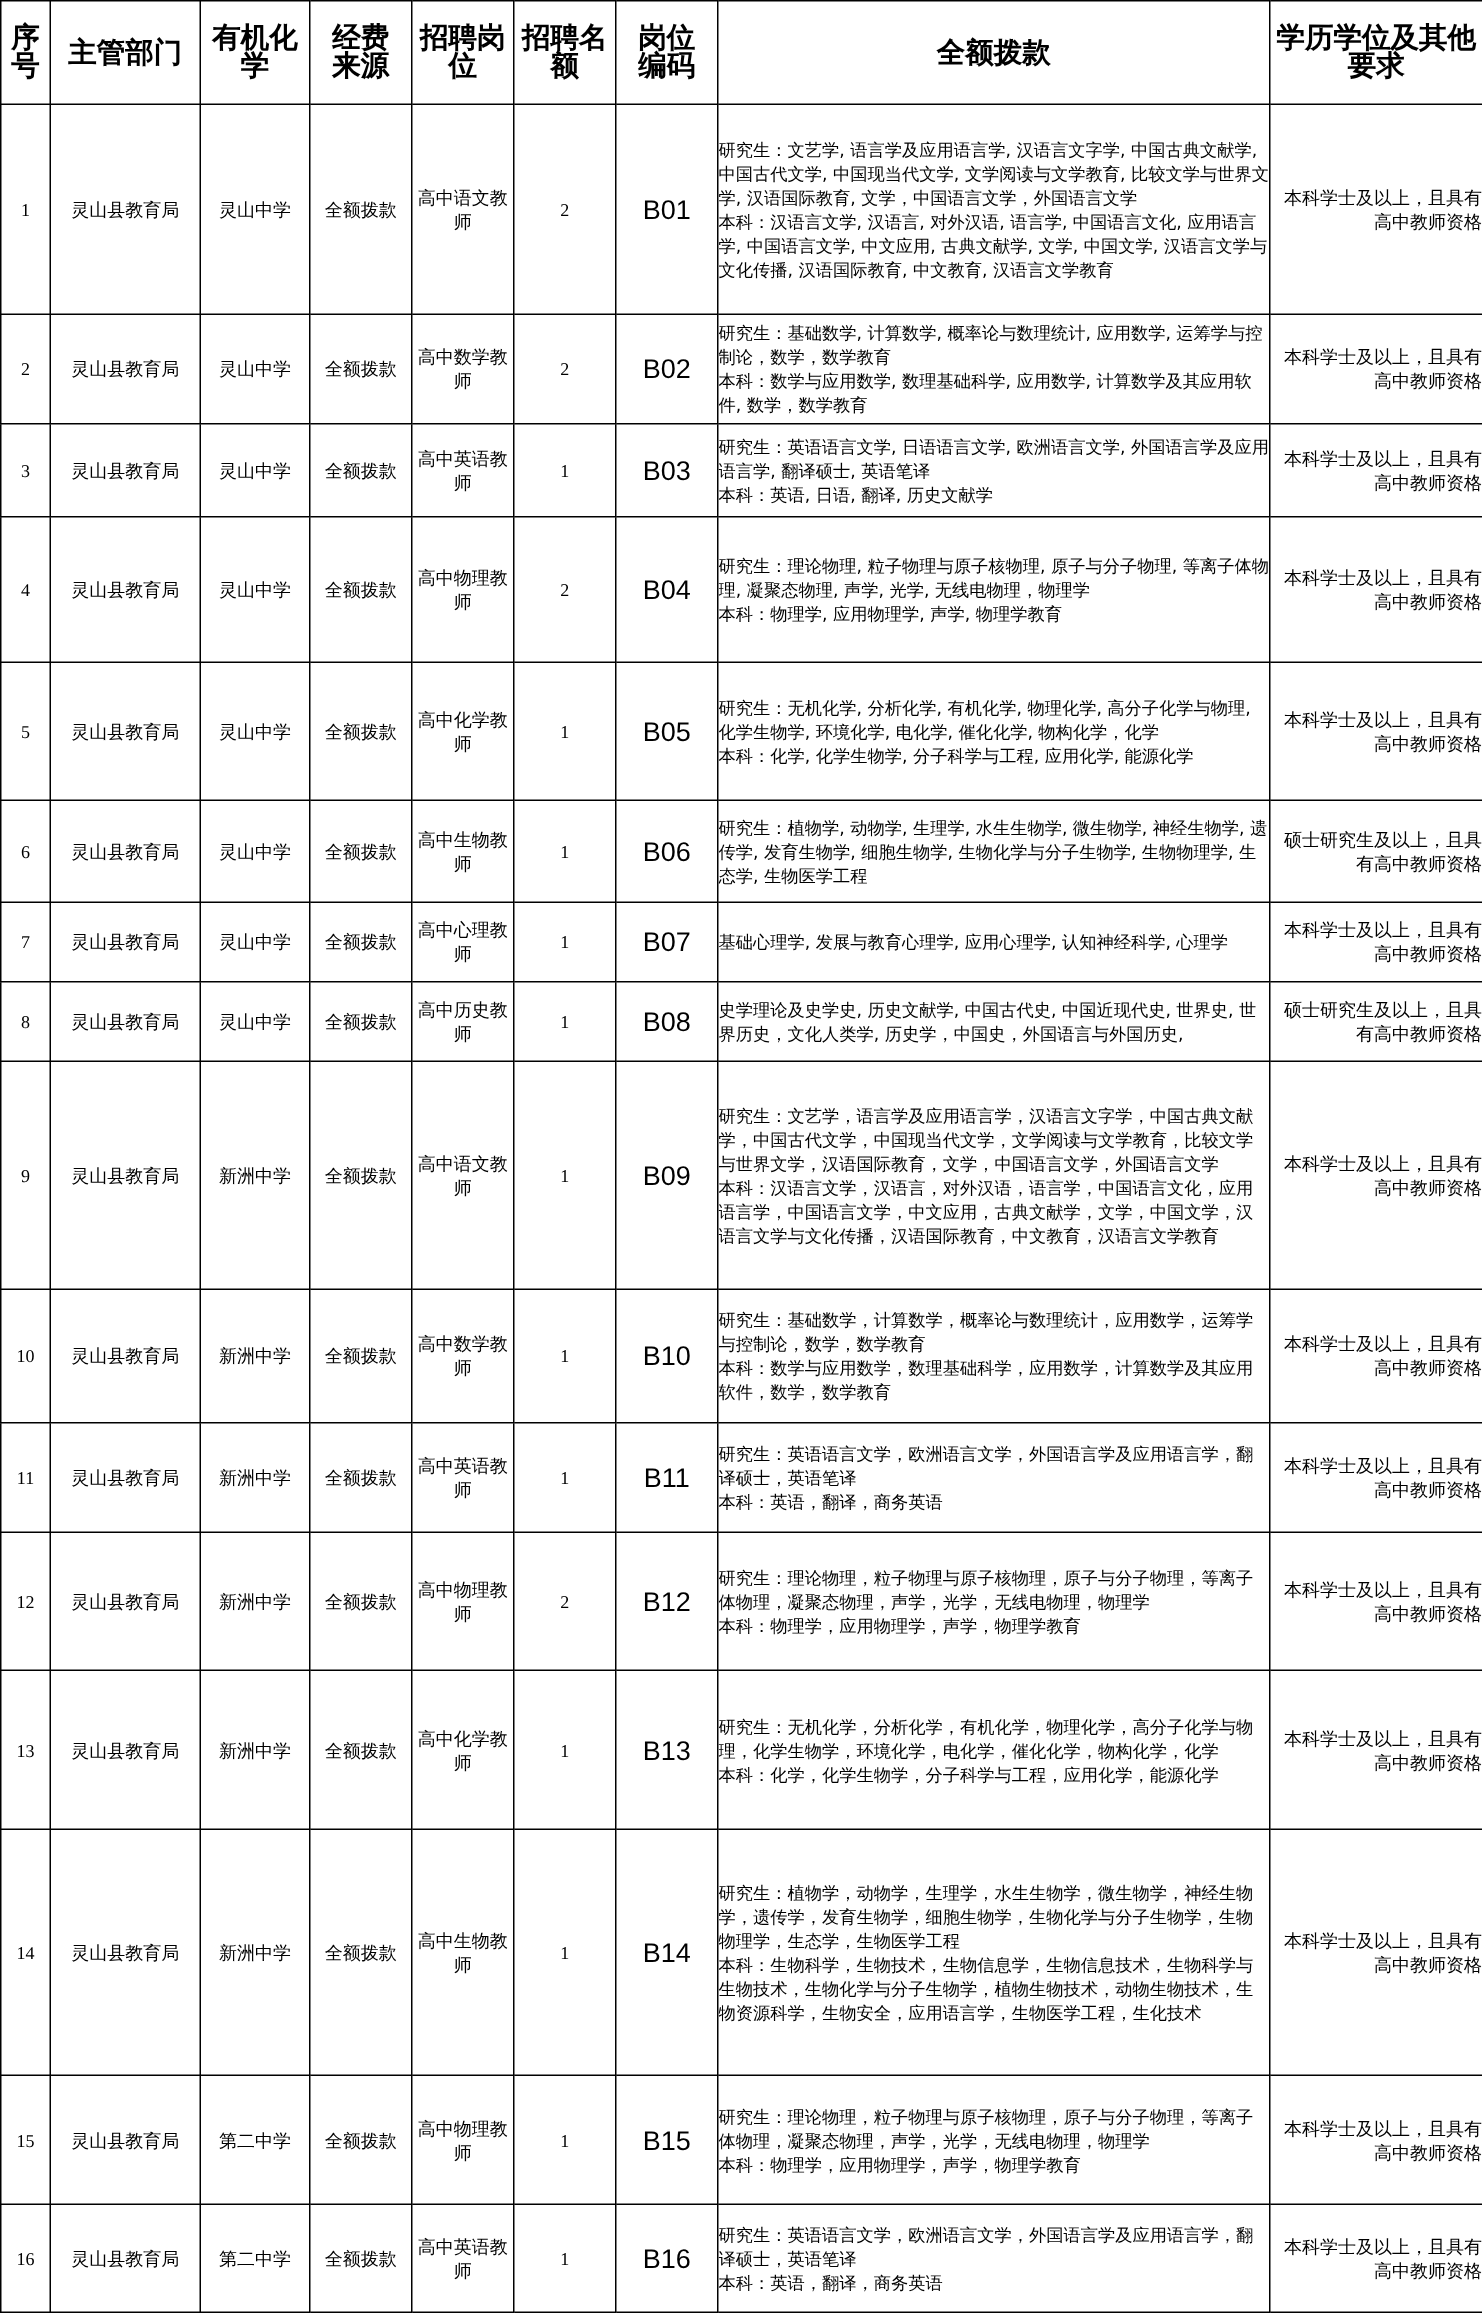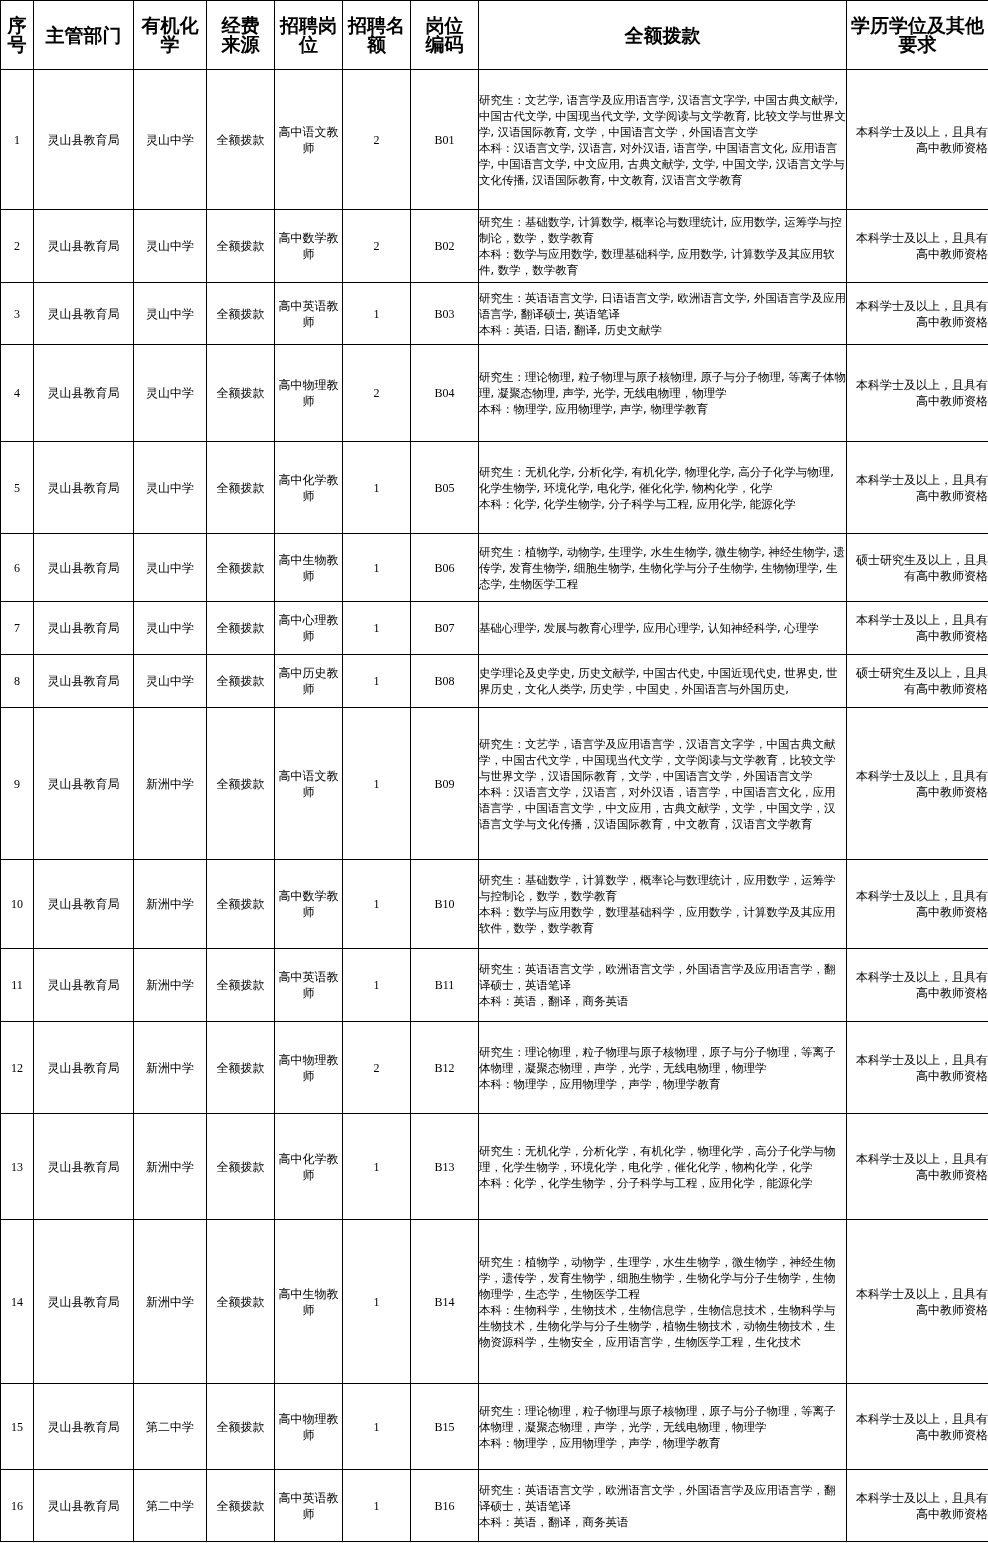--- a/index.html
+++ b/index.html
@@ -20,21 +20,21 @@
   table.recruit th {
     font-weight: bold;
     font-size: 19px;
     line-height: 19px;
     text-align: center;
     vertical-align: middle;
     height: 68px;
   }
   td.c { text-align: center; vertical-align: middle; font-size: 12px; line-height: 16px; }
   td.num { font-family: "Liberation Serif", serif; font-size: 12px; }
-  td.code { font-family: Liberation Serif, serif; font-size: 12px; }
+  td.code { font-family: Liberation Sans, sans-serif; font-size: 18px; }
   td.major {
     text-align: left; vertical-align: middle;
     font-size: 11.5px; line-height: 16px;
     padding: 2px 3px;
     white-space: pre-line;
     word-break: break-all;
   }
   td.edu { padding: 0 3px; text-align: right; }
   td.pos { padding: 0 4px; }
 </style>

